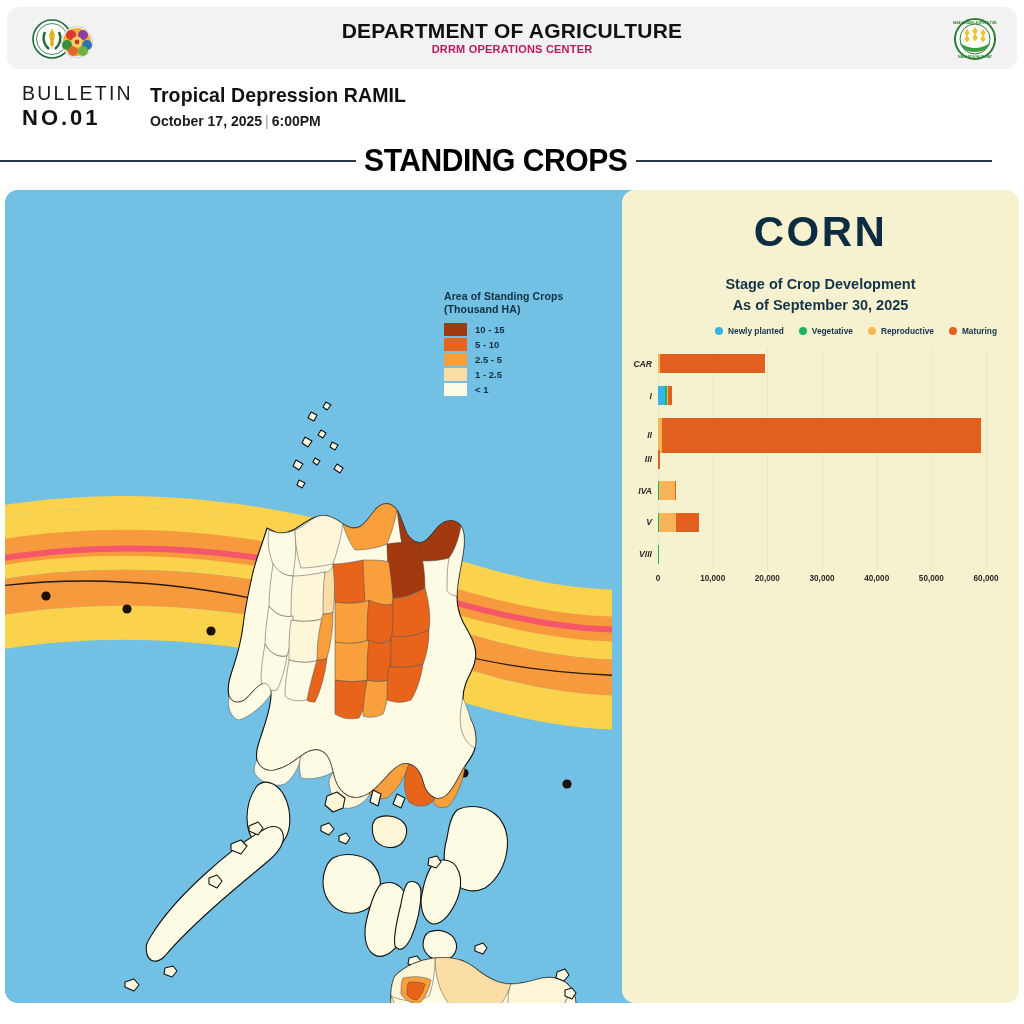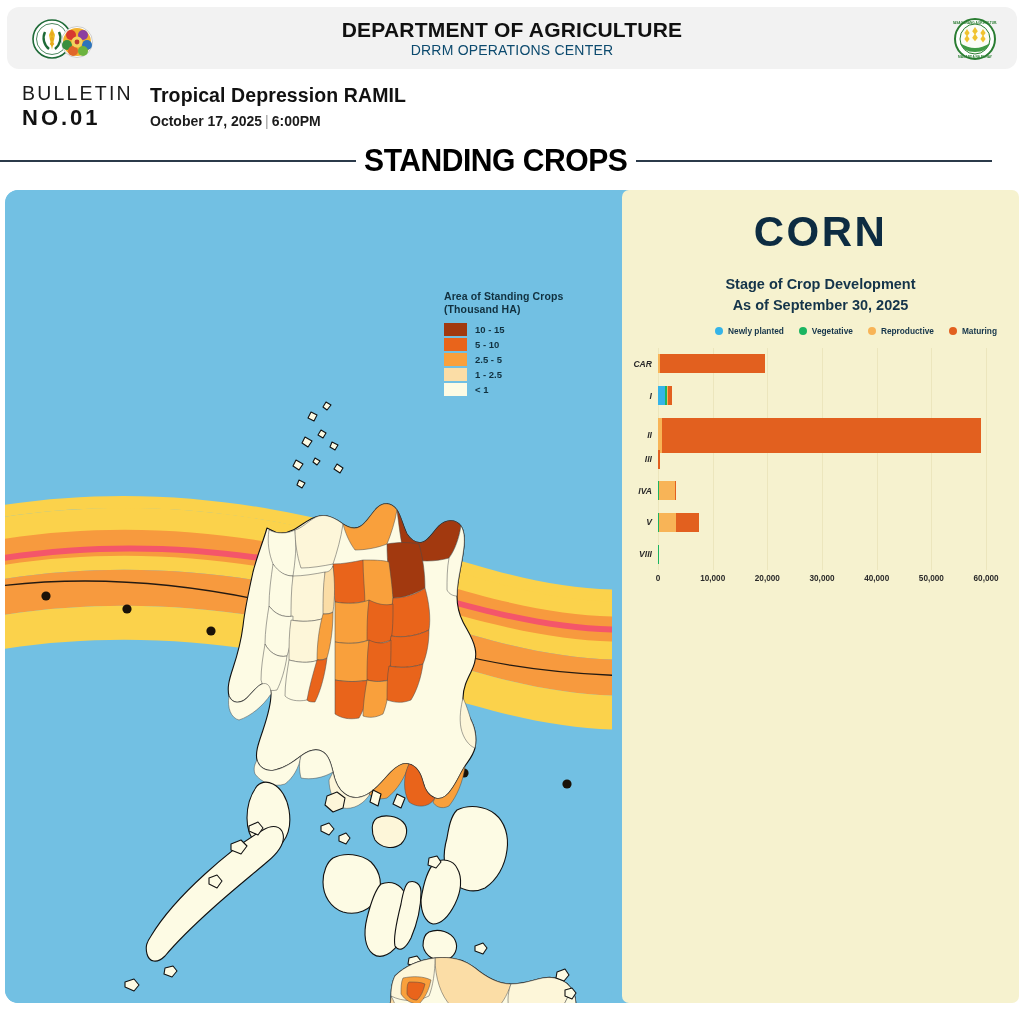--- a/index.html
+++ b/index.html
@@ -15,21 +15,21 @@
   .header{
     position:absolute; left:7px; top:7px; width:1010px; height:62px;
     background:#f2f2f2; border-radius:12px;
     display:flex; align-items:center; justify-content:center;
   }
   .header-title-wrap{ text-align:center; line-height:1.05; }
   .header-title{
     font-size:21px; font-weight:bold; letter-spacing:.2px; color:#111;
   }
   .header-sub{
-    font-size:14px; font-weight:400; color:#0c4a6e; letter-spacing:.2px;
+    font-size:11px; font-weight:700; color:#be185d; letter-spacing:.2px;
     margin-top:2px;
   }
   .logo-left{ position:absolute; left:18px; top:12px; width:78px; height:40px; }
   .logo-right{ position:absolute; right:20px; top:10px; width:44px; height:44px; }
 
   
   .bulletin{
     position:absolute; left:22px; top:82px; width:120px;
     text-align:left; line-height:1.18;
   }
@@ -55,21 +55,21 @@
     padding:0 4px; white-space:nowrap; transform:scaleX(.97);
   }
 
   
   .map-panel{
     position:absolute; left:5px; top:190px; width:697px; height:813px;
     background:#72c0e3; border-radius:13px; overflow:hidden;
   }
   .chart-panel{
     position:absolute; left:622px; top:190px; width:397px; height:813px;
-    background:#f6f2cf; border-radius:7px; overflow:hidden;
+    background:#f6f2cf; border-radius:13px; overflow:hidden;
   }
 
   
   .map-legend{ position:absolute; left:444px; top:290px; z-index:40; }
   .map-legend .ml-title{
     font-size:10.5px; font-weight:bold; color:#11303f; line-height:1.25;
     margin-bottom:6px; letter-spacing:.1px;
   }
   .ml-row{ display:flex; align-items:center; height:15px; }
   .ml-sw{ width:23px; height:13px; margin-right:8px; }

